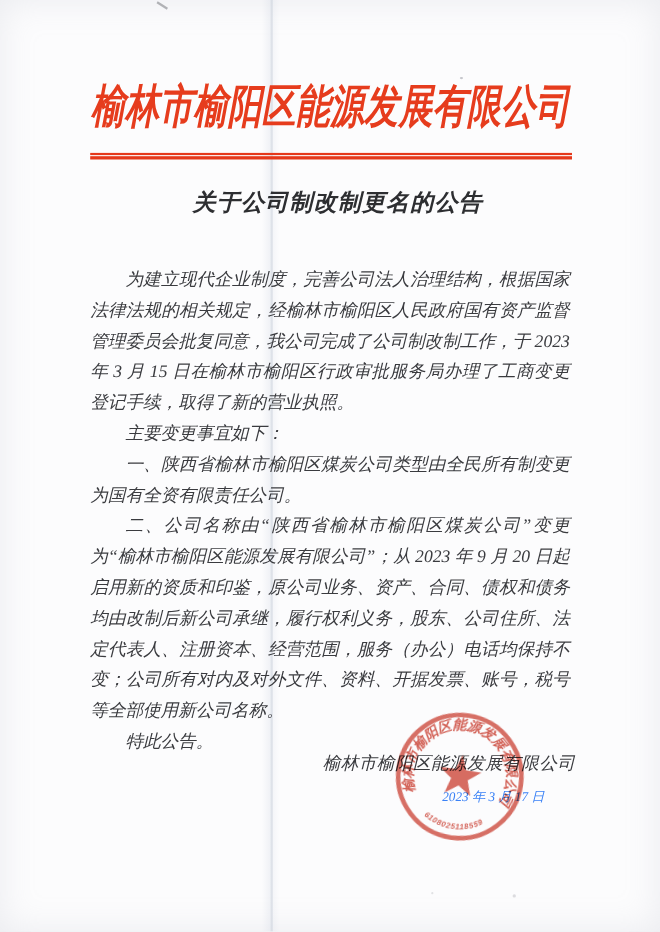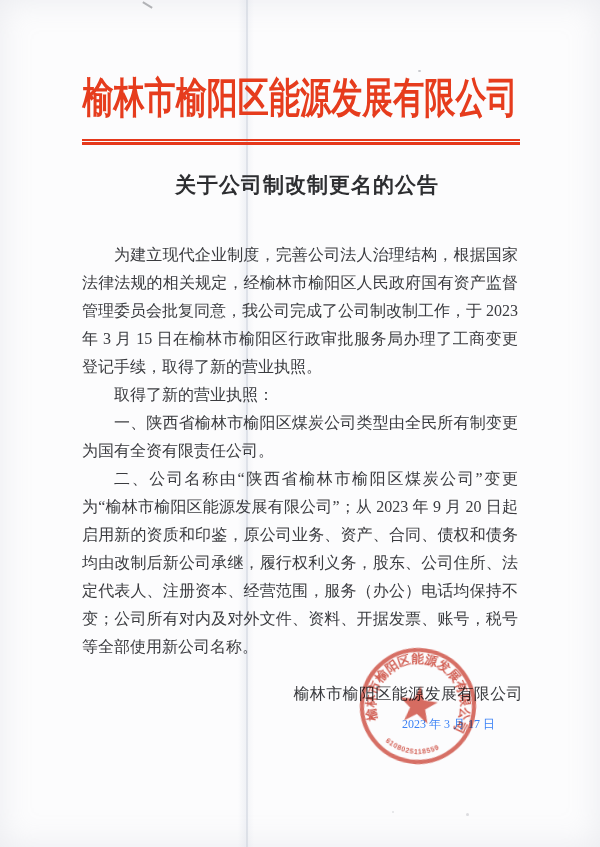--- a/index.html
+++ b/index.html
@@ -8,20 +8,21 @@
     width: 600px; height: 847px;
     background: #eef0f2;
     font-family: "Liberation Serif", serif;
   }
   .page {
     position: relative;
     width: 600px; height: 847px;
     background: #fcfcfd;
     overflow: hidden;
     box-shadow: inset 0 0 32px rgba(172,178,190,0.22);
+    font-style: italic;
   }
   
   .fold-band {
     position: absolute; left: 238px; top: 0;
     width: 16px; height: 847px;
     background: linear-gradient(90deg, rgba(222,226,234,0) 0%, rgba(214,219,230,0.30) 45%, rgba(222,226,234,0) 100%);
     pointer-events: none;
   }
   .fold-line {
     position: absolute; left: 246px; top: 0;
@@ -117,23 +118,24 @@
   <div class="speck s3"></div>
 
   <h1 class="letterhead-name">榆林市榆阳区能源发展有限公司</h1>
 
   <div class="letterhead-rule"></div>
 
   <h2 class="doc-title">关于公司制改制更名的公告</h2>
 
   <div class="doc-body">
     <p>为建立现代企业制度，完善公司法人治理结构，根据国家法律法规的相关规定，经榆林市榆阳区人民政府国有资产监督管理委员会批复同意，我公司完成了公司制改制工作，于 2023 年 3 月 15 日在榆林市榆阳区行政审批服务局办理了工商变更登记手续，取得了新的营业执照。</p>
-    <p>取得了新的营业执照：</p>
+    <p>主要变更事宜如下：</p>
     <p>一、陕西省榆林市榆阳区煤炭公司类型由全民所有制变更为国有全资有限责任公司。</p>
     <p>二、公司名称由“陕西省榆林市榆阳区煤炭公司”变更为“榆林市榆阳区能源发展有限公司”；从 2023 年 9 月 20 日起启用新的资质和印鉴，原公司业务、资产、合同、债权和债务均由改制后新公司承继，履行权利义务，股东、公司住所、法定代表人、注册资本、经营范围，服务（办公）电话均保持不变；公司所有对内及对外文件、资料、开据发票、账号，税号等全部使用新公司名称。</p>
+    <p>特此公告。</p>
   </div>
 
   <div class="signature-company">榆林市榆阳区能源发展有限公司</div>
 
   <div class="signature-date">2023 年 3 月 17 日</div>
 
   <div class="seal">
     <svg viewBox="0 0 122 122" xmlns="http://www.w3.org/2000/svg">
       <defs>
         <path id="sealTopArc" d="M 23.8 82.5 A 43 43 0 1 1 98.2 82.5" fill="none"></path>

